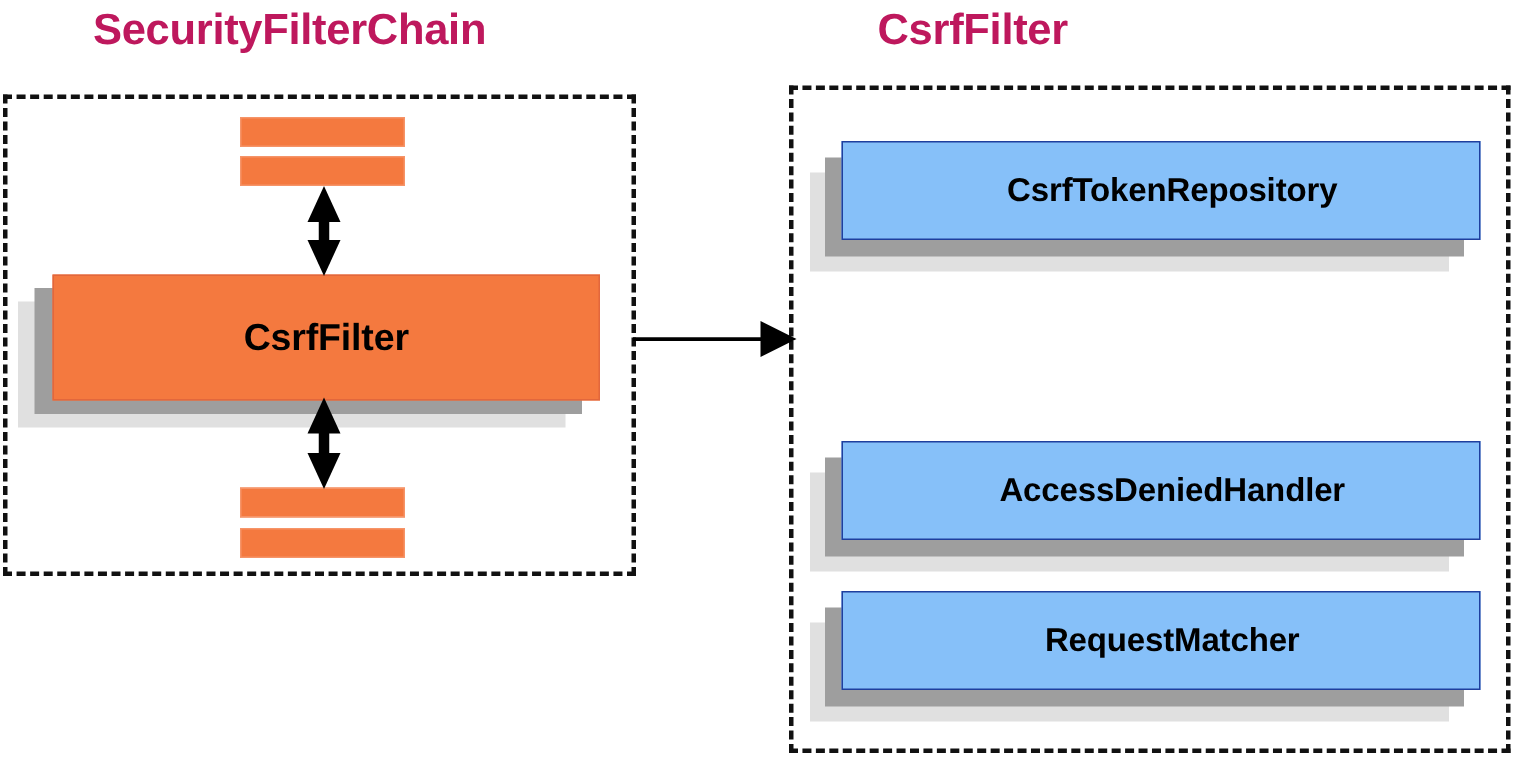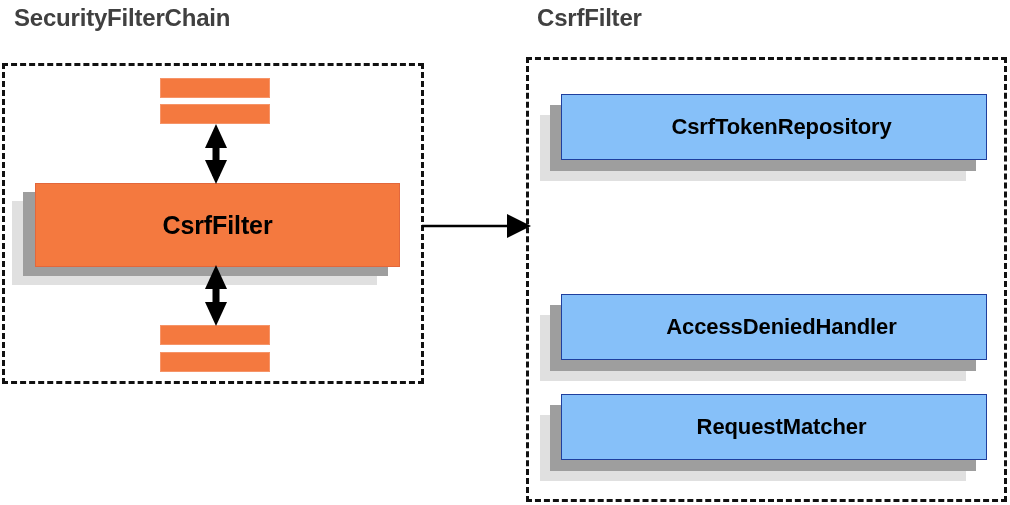--- a/index.html
+++ b/index.html
@@ -6,26 +6,27 @@
   body{
     width:1010px;height:505px;position:relative;overflow:hidden;
     font-family:"Liberation Sans","DejaVu Sans",sans-serif;
     -webkit-font-smoothing:antialiased;
   }
   .stage{position:absolute;left:0;top:0;width:1010px;height:505px;}
 
   
   .panel-title{
     position:absolute;
-    font-size:24px;
+    font-size:29px;
     font-weight:bold;
-    color:#404040;
+    color:#be185d;
     letter-spacing:-0.2px;
     white-space:nowrap;
     line-height:1;
+    margin-left:48px;
   }
   #title-left{left:14px;top:6px;}
   #title-right{left:537px;top:6px;}
 
   
   .dashed-box{
     position:absolute;
     border:3px dashed #111111;
     background:transparent;
     box-sizing:border-box;

